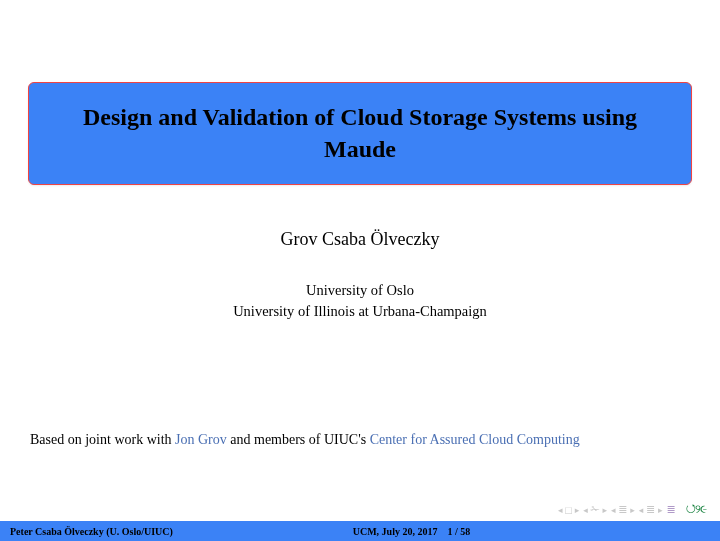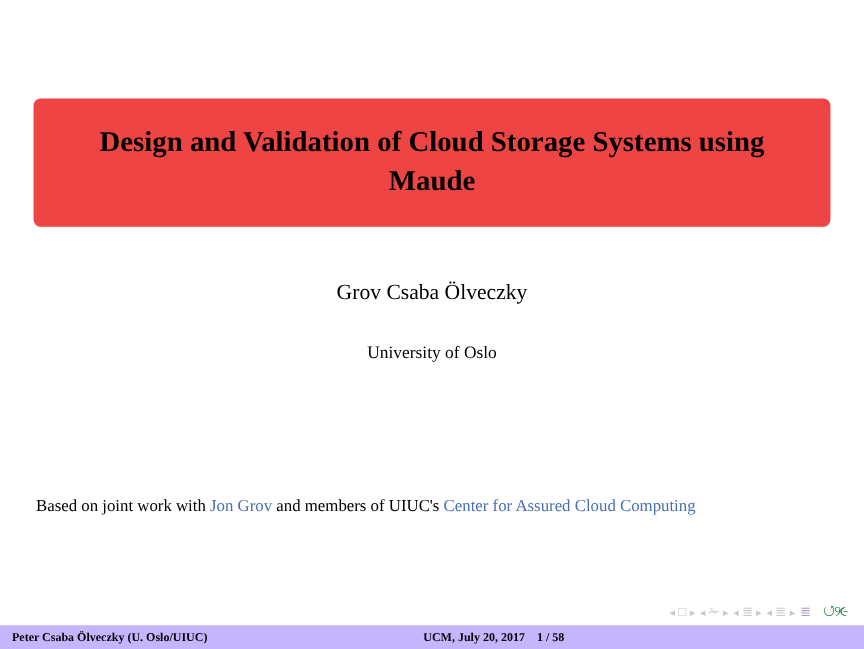--- a/index.html
+++ b/index.html
@@ -12,22 +12,22 @@
     overflow: hidden;
   }
   .slide {
     width: 100%;
     height: 100%;
     display: flex;
     flex-direction: column;
   }
   .title-box {
     margin: 82px 28px 0 28px;
-    background: #ef4444;
-    border: 3px solid #ef4444;
+    background: #3b82f6;
+    border: 1px solid #ef4444;
     border-radius: 6px;
     padding: 18px 20px;
     text-align: center;
     box-shadow: 0 1px 2px rgba(0,0,0,0.08);
   }
   .title-box h1 {
     font-size: 24px;
     font-weight: bold;
     color: #000;
     line-height: 1.35;
@@ -80,21 +80,21 @@
     font-size: 12px;
     margin-left: 6px;
     letter-spacing: -1px;
   }
   .footer {
     position: absolute;
     bottom: 0;
     left: 0;
     right: 0;
     height: 20px;
-    background: #c4b5fd;
+    background: #3b82f6;
     display: flex;
     align-items: center;
     font-size: 10px;
     font-weight: bold;
     color: #000;
   }
   .footer-left {
     width: 33.3%;
     padding-left: 10px;
     text-align: left;
@@ -114,20 +114,21 @@
 
 <div class="slide">
   <div class="title-box">
     <h1>Design and Validation of Cloud Storage Systems using Maude</h1>
   </div>
 
   <div class="author">Grov Csaba Ölveczky</div>
 
   <div class="affiliation">
     <div>University of Oslo</div>
+    <div>University of Illinois at Urbana-Champaign</div>
   </div>
 
   <div class="credit">
     <span>Based on joint work with </span><span class="link">Jon Grov</span><span> and members of UIUC's </span><span class="link">Center for Assured Cloud Computing</span>
   </div>
 </div>
 
 <div class="nav-symbols">
   <span class="nav-group"><span class="tri">◂</span>&nbsp;□&nbsp;<span class="tri">▸</span></span>
   <span class="nav-group"><span class="tri">◂</span>&nbsp;✁&nbsp;<span class="tri">▸</span></span>

